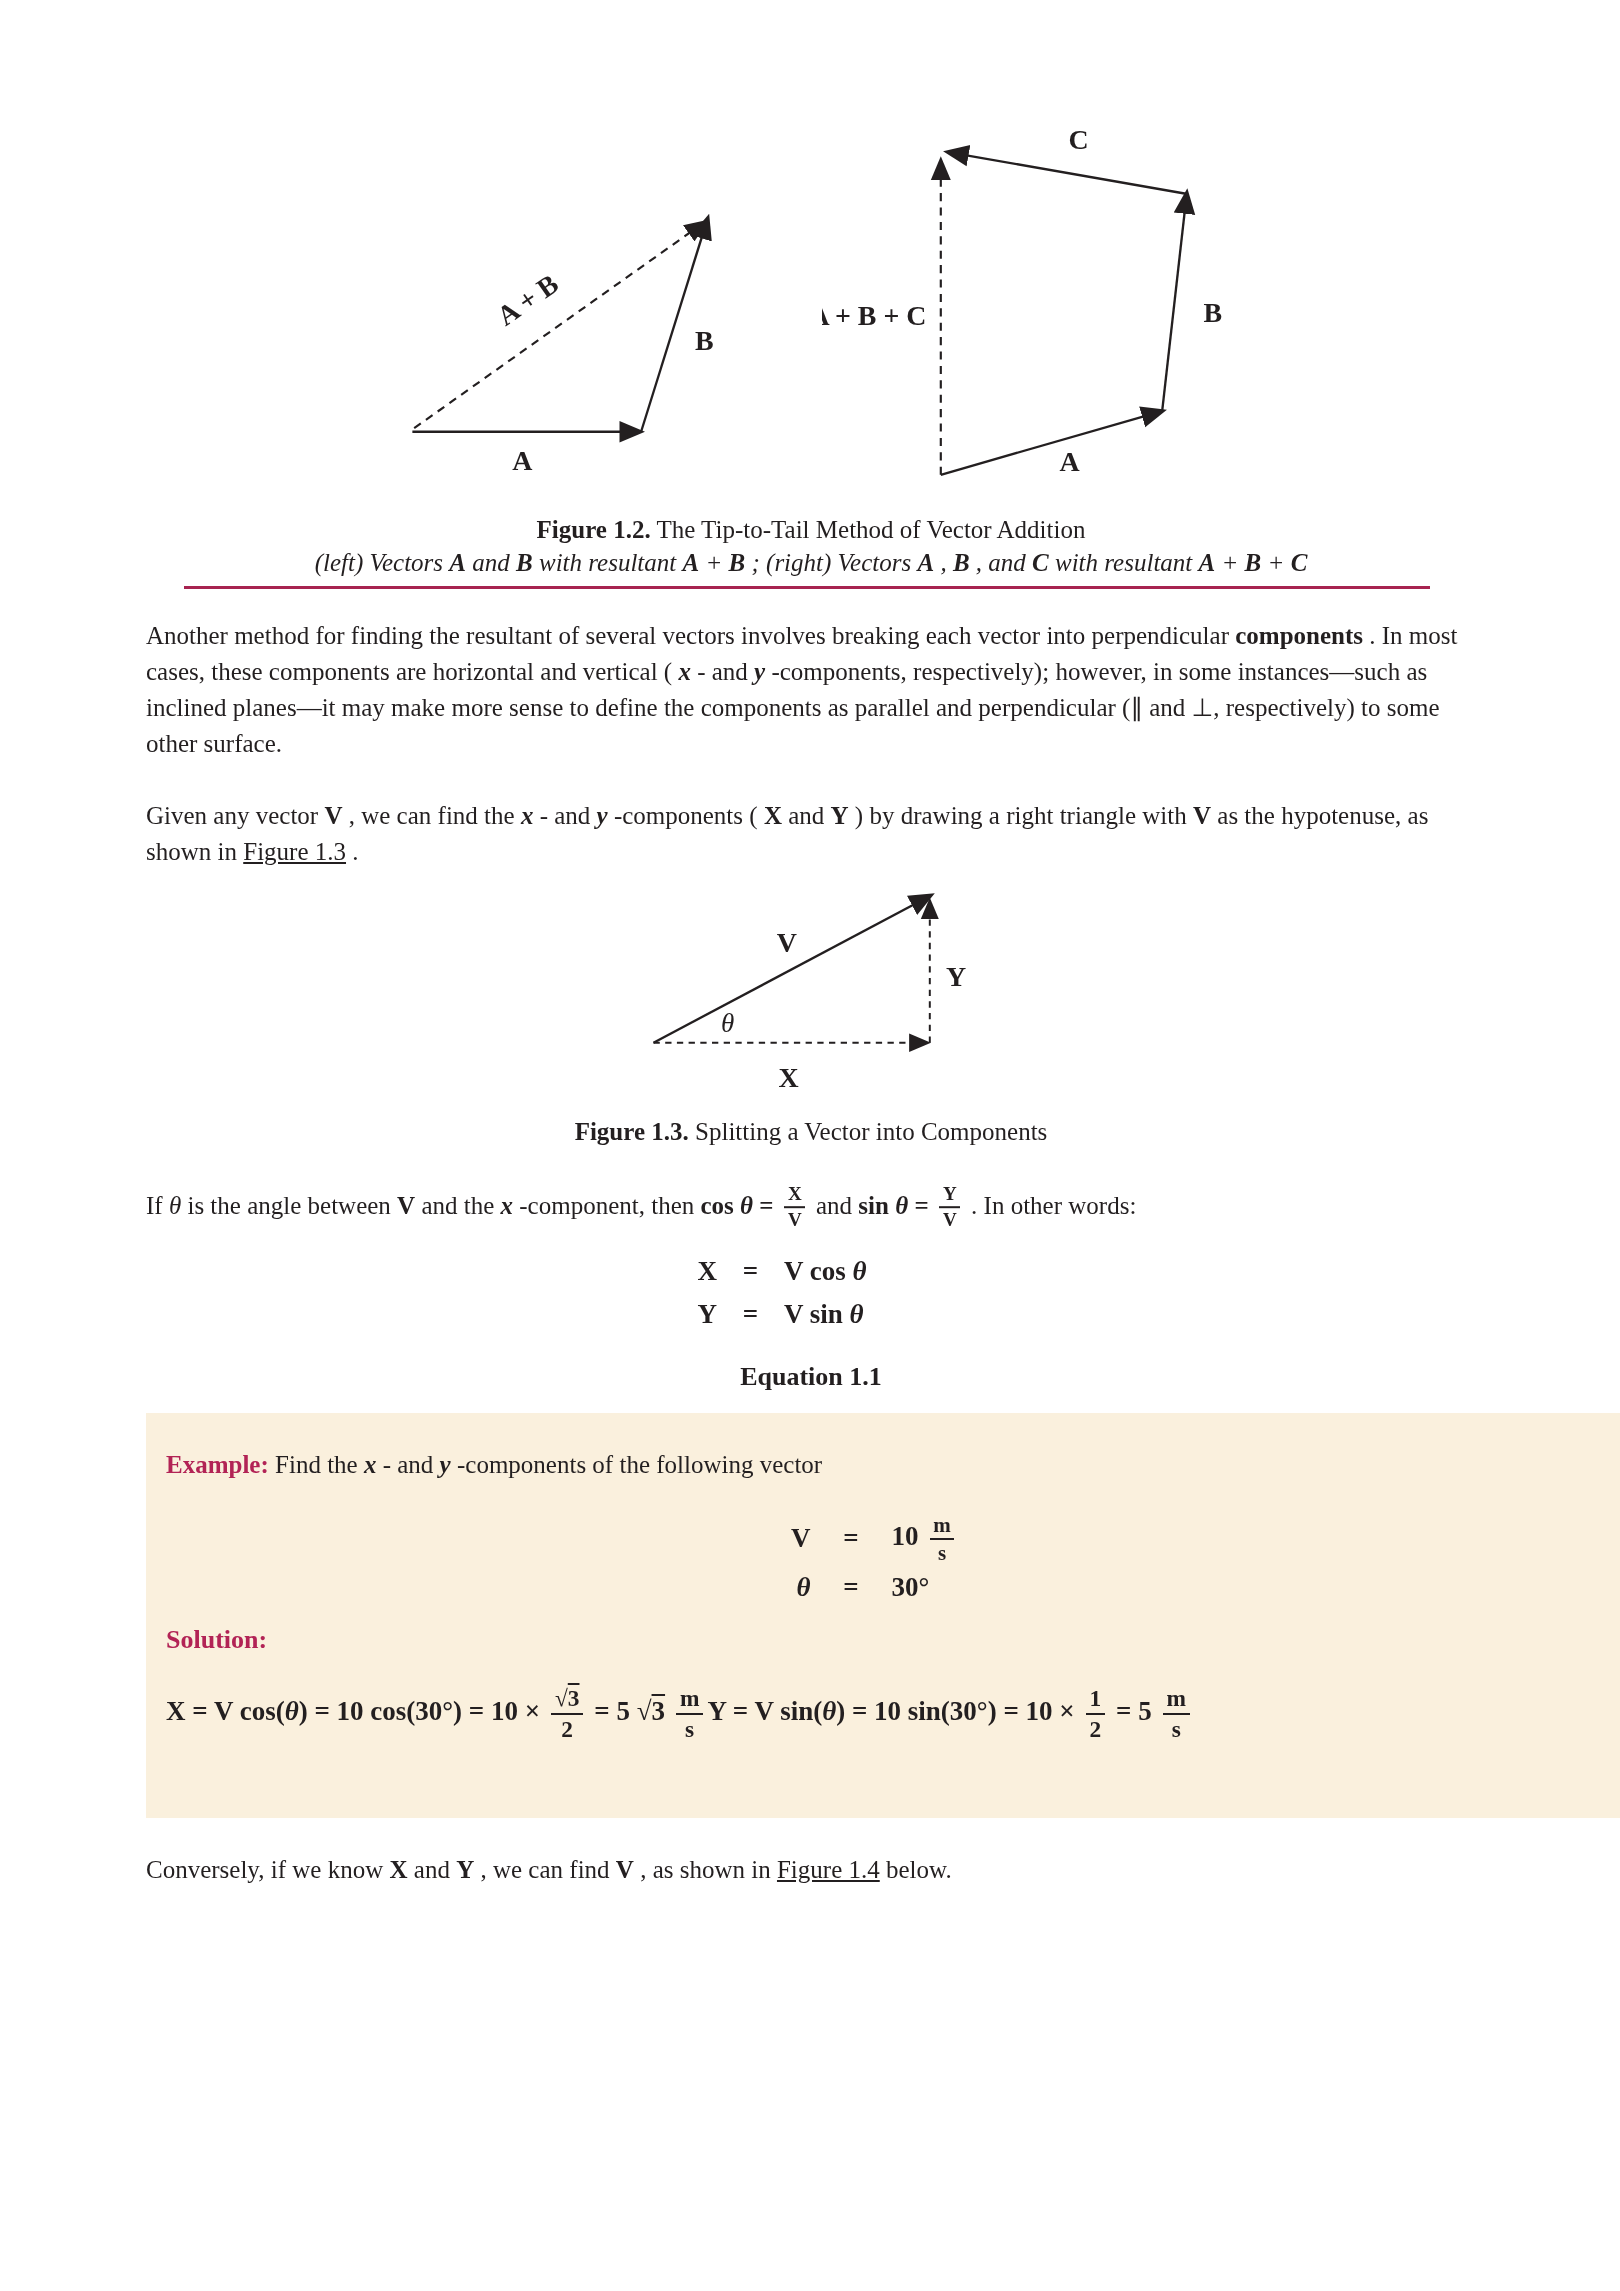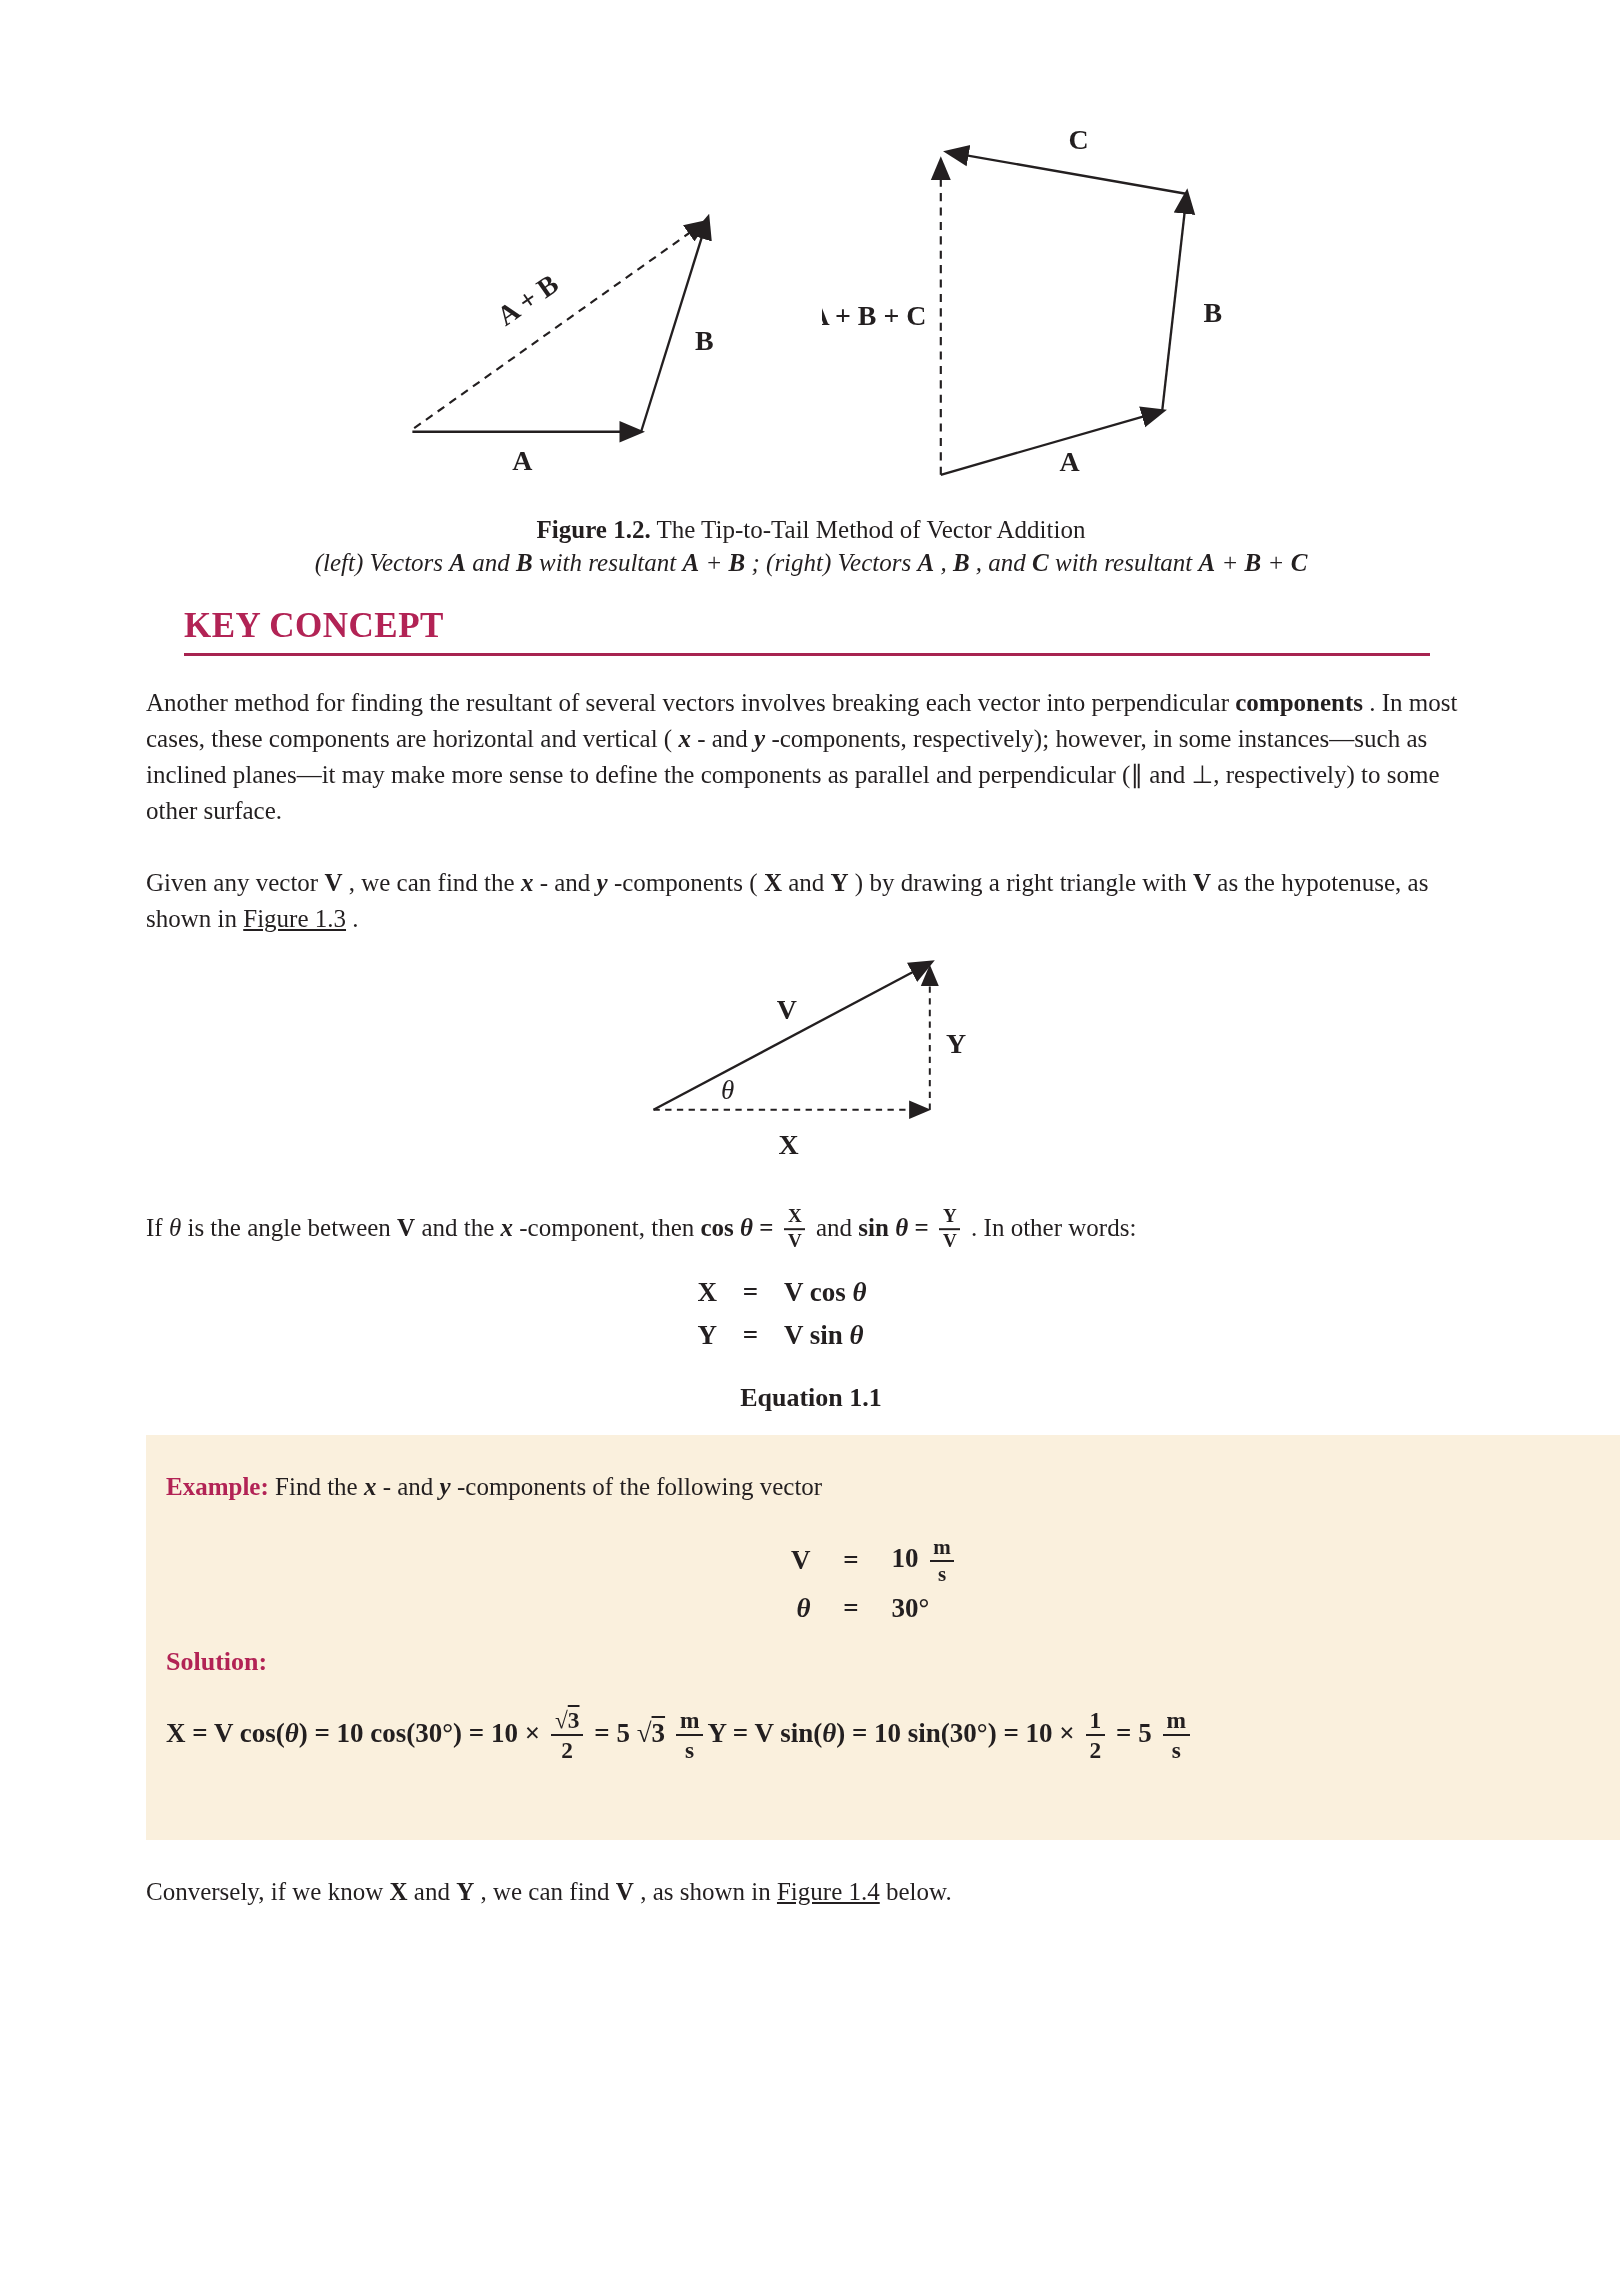--- a/index.html
+++ b/index.html
@@ -116,21 +116,20 @@
       <text x="285" y="30" text-anchor="middle">C</text>
       <text x="116" y="225" text-anchor="end">A + B + C</text>
     </svg>
   </div>
 
   <div class="caption cap12">
     <div><b>Figure 1.2.</b><span> The Tip-to-Tail Method of Vector Addition</span></div>
     <div class="cap2"><span class="i">(left) Vectors </span><span class="b i">A</span><span class="i"> and </span><span class="b i">B</span><span class="i"> with resultant </span><span class="b i">A</span><span class="i"> + </span><span class="b i">B</span><span class="i"> ; (right) Vectors </span><span class="b i">A</span><span class="i"> , </span><span class="b i">B</span><span class="i"> , and </span><span class="b i">C</span><span class="i"> with resultant </span><span class="b i">A</span><span class="i"> + </span><span class="b i">B</span><span class="i"> + </span><span class="b i">C</span></div>
   </div>
 
-  <h2 class="keyconcept">KEY CONCEPT</h2>
   <div class="rule"></div>
 
   <p class="body"><span>Another method for finding the resultant of several vectors involves breaking each vector into perpendicular </span><span class="b">components</span><span> . In most cases, these components are horizontal and vertical ( </span><span class="b i">x</span><span> - and </span><span class="b i">y</span><span> -components, respectively); however, in some instances—such as inclined planes—it may make more sense to define the components as parallel and perpendicular (∥ and ⊥, respectively) to some other surface.</span></p>
   <p class="body given"><span>Given any vector </span><span class="b">V</span><span> , we can find the </span><span class="b i">x</span><span> - and </span><span class="b i">y</span><span> -components ( </span><span class="b">X</span><span> and </span><span class="b">Y</span><span> ) by drawing a right triangle with </span><span class="b">V</span><span> as the hypotenuse, as shown in </span><span class="u">Figure 1.3</span><span> .</span></p>
 
   <div class="fig13-wrap">
     <svg width="342" height="212" viewBox="0 0 380 235" style="font-size:28px">
       <defs>
         <marker id="m3" viewBox="0 0 10 10" refX="7" refY="5" markerWidth="11" markerHeight="11" orient="auto">
           <path d="M0,0.8 L10,5 L0,9.2 Z" fill="#231f20"></path>
@@ -139,20 +138,23 @@
       <line x1="15" y1="175" x2="320" y2="13" stroke-width="2.6" marker-end="url(#m3)"></line>
       <line x1="15" y1="175" x2="316" y2="175" stroke-width="2.2" stroke-dasharray="7 6" marker-end="url(#m3)"></line>
       <line x1="322" y1="175" x2="322" y2="21" stroke-width="2.2" stroke-dasharray="7 6" marker-end="url(#m3)"></line>
       <text x="152" y="74">V</text>
       <text x="340" y="112">Y</text>
       <text x="165" y="224" text-anchor="middle">X</text>
       <text class="theta" x="90" y="163">θ</text>
     </svg>
   </div>
 
+  <div class="caption cap13">
+    <b>Figure 1.3.</b><span> Splitting a Vector into Components</span>
+  </div>
 
   <p class="body iftheta"><span>If </span><span class="i">θ</span><span> is the angle between </span><span class="b">V</span><span> and the </span><span class="b i">x</span><span> -component, then </span><span class="b">cos </span><span class="b i">θ</span><span class="b"> = </span><span class="frac">
         <span class="fn">X</span>
         <span class="fd">V</span>
       </span><span> and </span><span class="b">sin </span><span class="b i">θ</span><span class="b"> = </span><span class="frac">
         <span class="fn">Y</span>
         <span class="fd">V</span>
       </span><span> . In other words:</span></p>
 
   <div class="eqblock">

